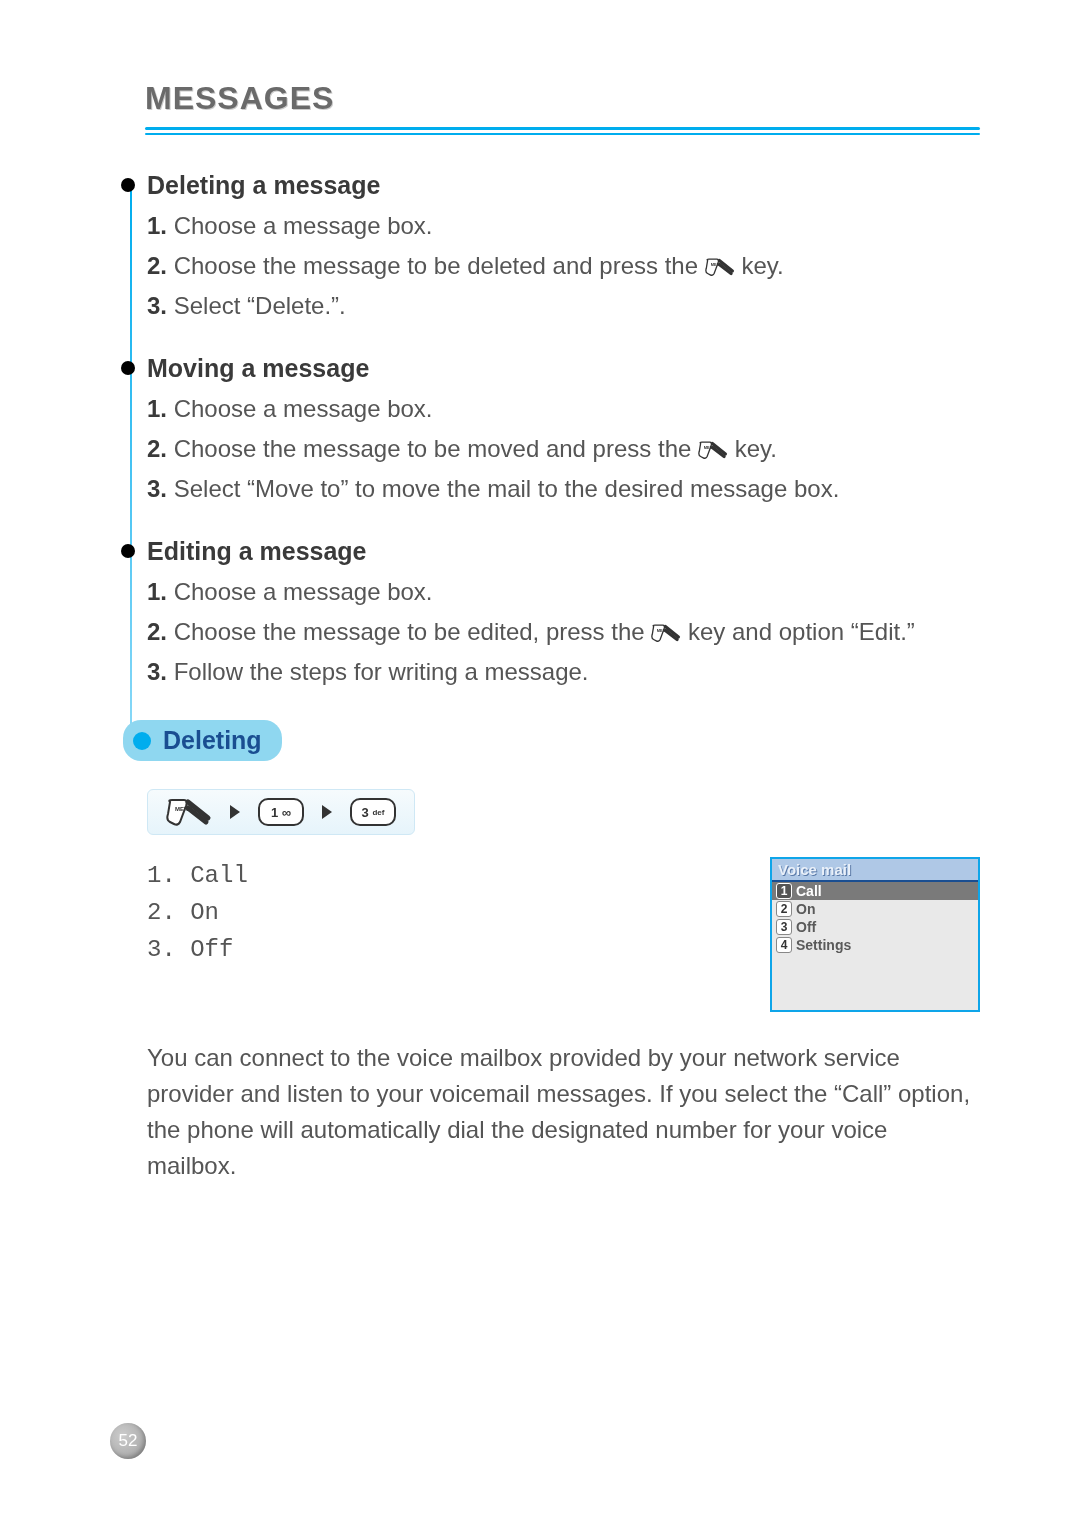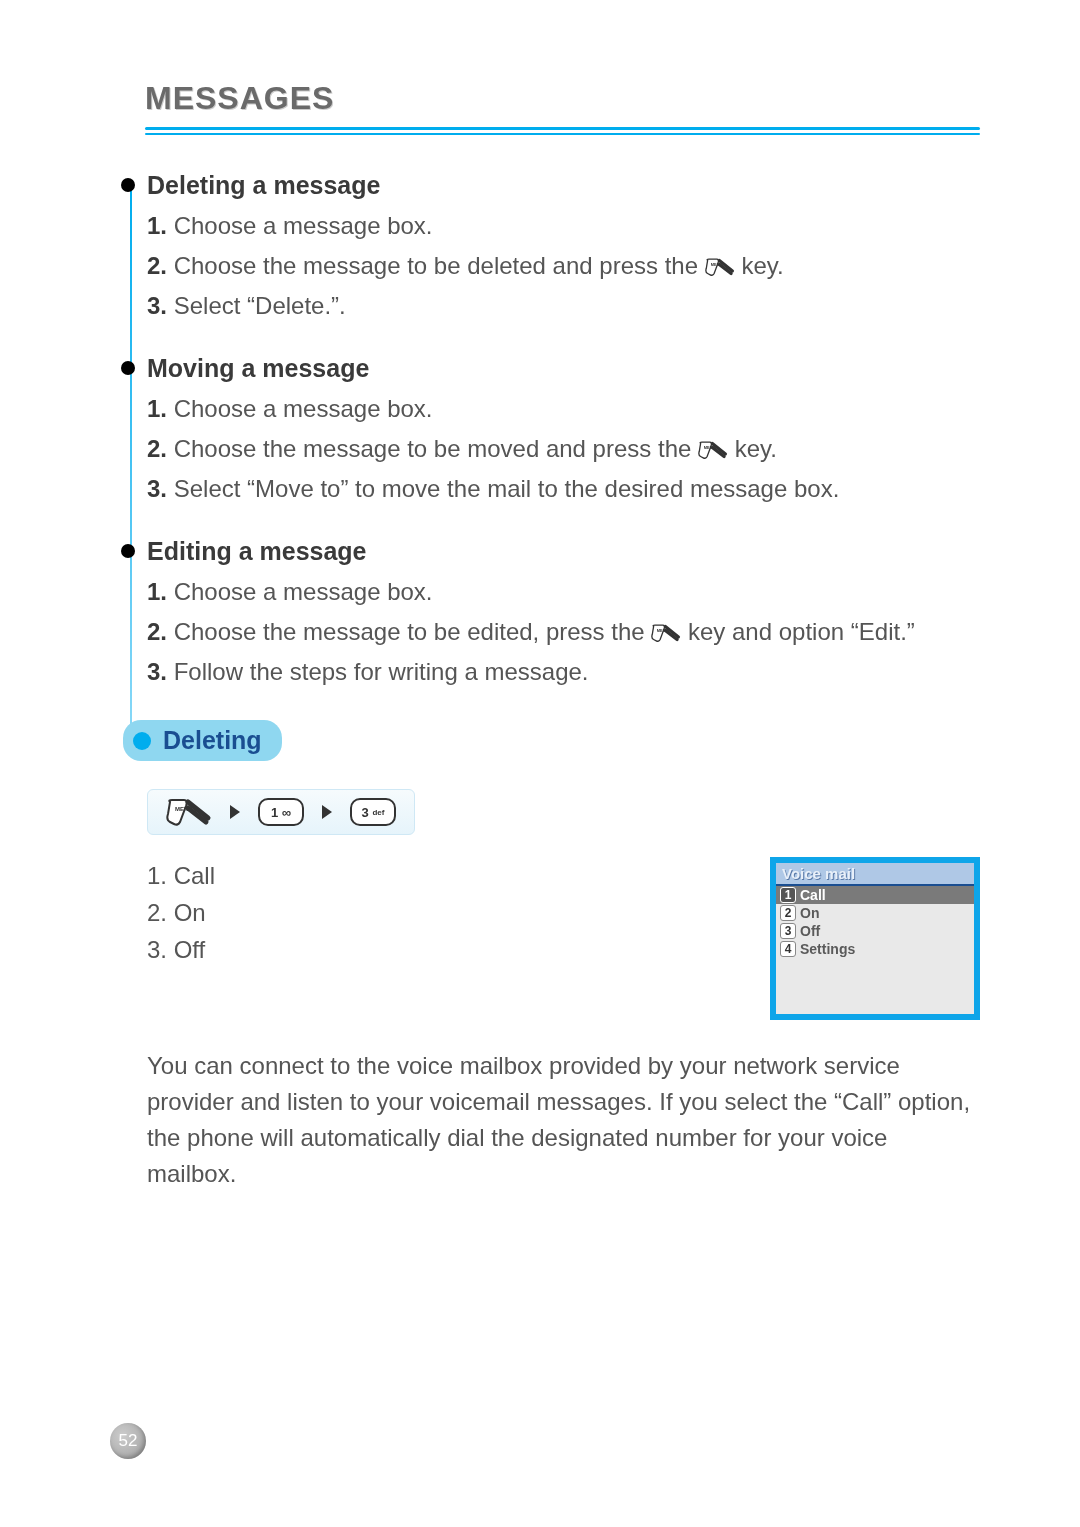--- a/index.html
+++ b/index.html
@@ -111,26 +111,26 @@
       position: relative;
     }
     .menukey svg { width: 100%; height: 100%; }
 
     .row { display: flex; align-items: flex-start; gap: 60px; }
     .col-left { flex: 1; }
     .menu-head {
       font-size: 24px; color: #666; margin-bottom: 8px;
       letter-spacing: 0.5px;
     }
-    .menu-list { list-style: none; }
+    .menu-list { list-style: none; font-family: Liberation Mono, monospace; }
     .menu-list li { font-size: 24px; color: #555; line-height: 1.55; }
 
     .phone-screen {
       width: 210px;
-      border: 6px solid #0ea5e9;
+      border: 2px solid #0ea5e9;
       background: #e9e9e9;
       font-family: Tahoma, Verdana, sans-serif;
       font-size: 14px;
     }
     .phone-title {
       background: #afc8e6;
       color: #e9f0f9;
       font-weight: 700;
       padding: 2px 6px;
       border-bottom: 2px solid #1a4e91;

